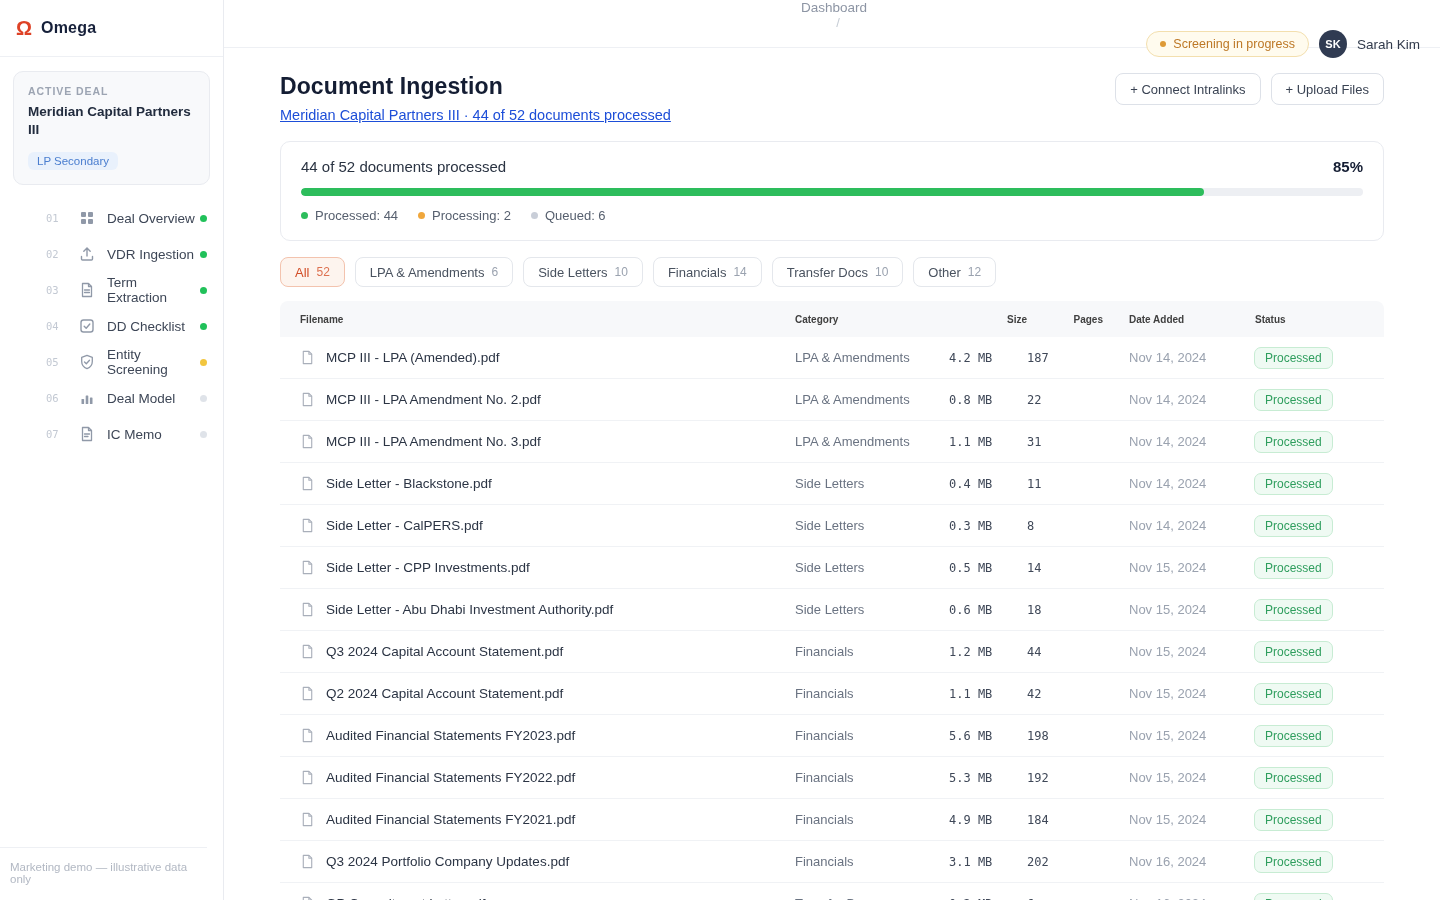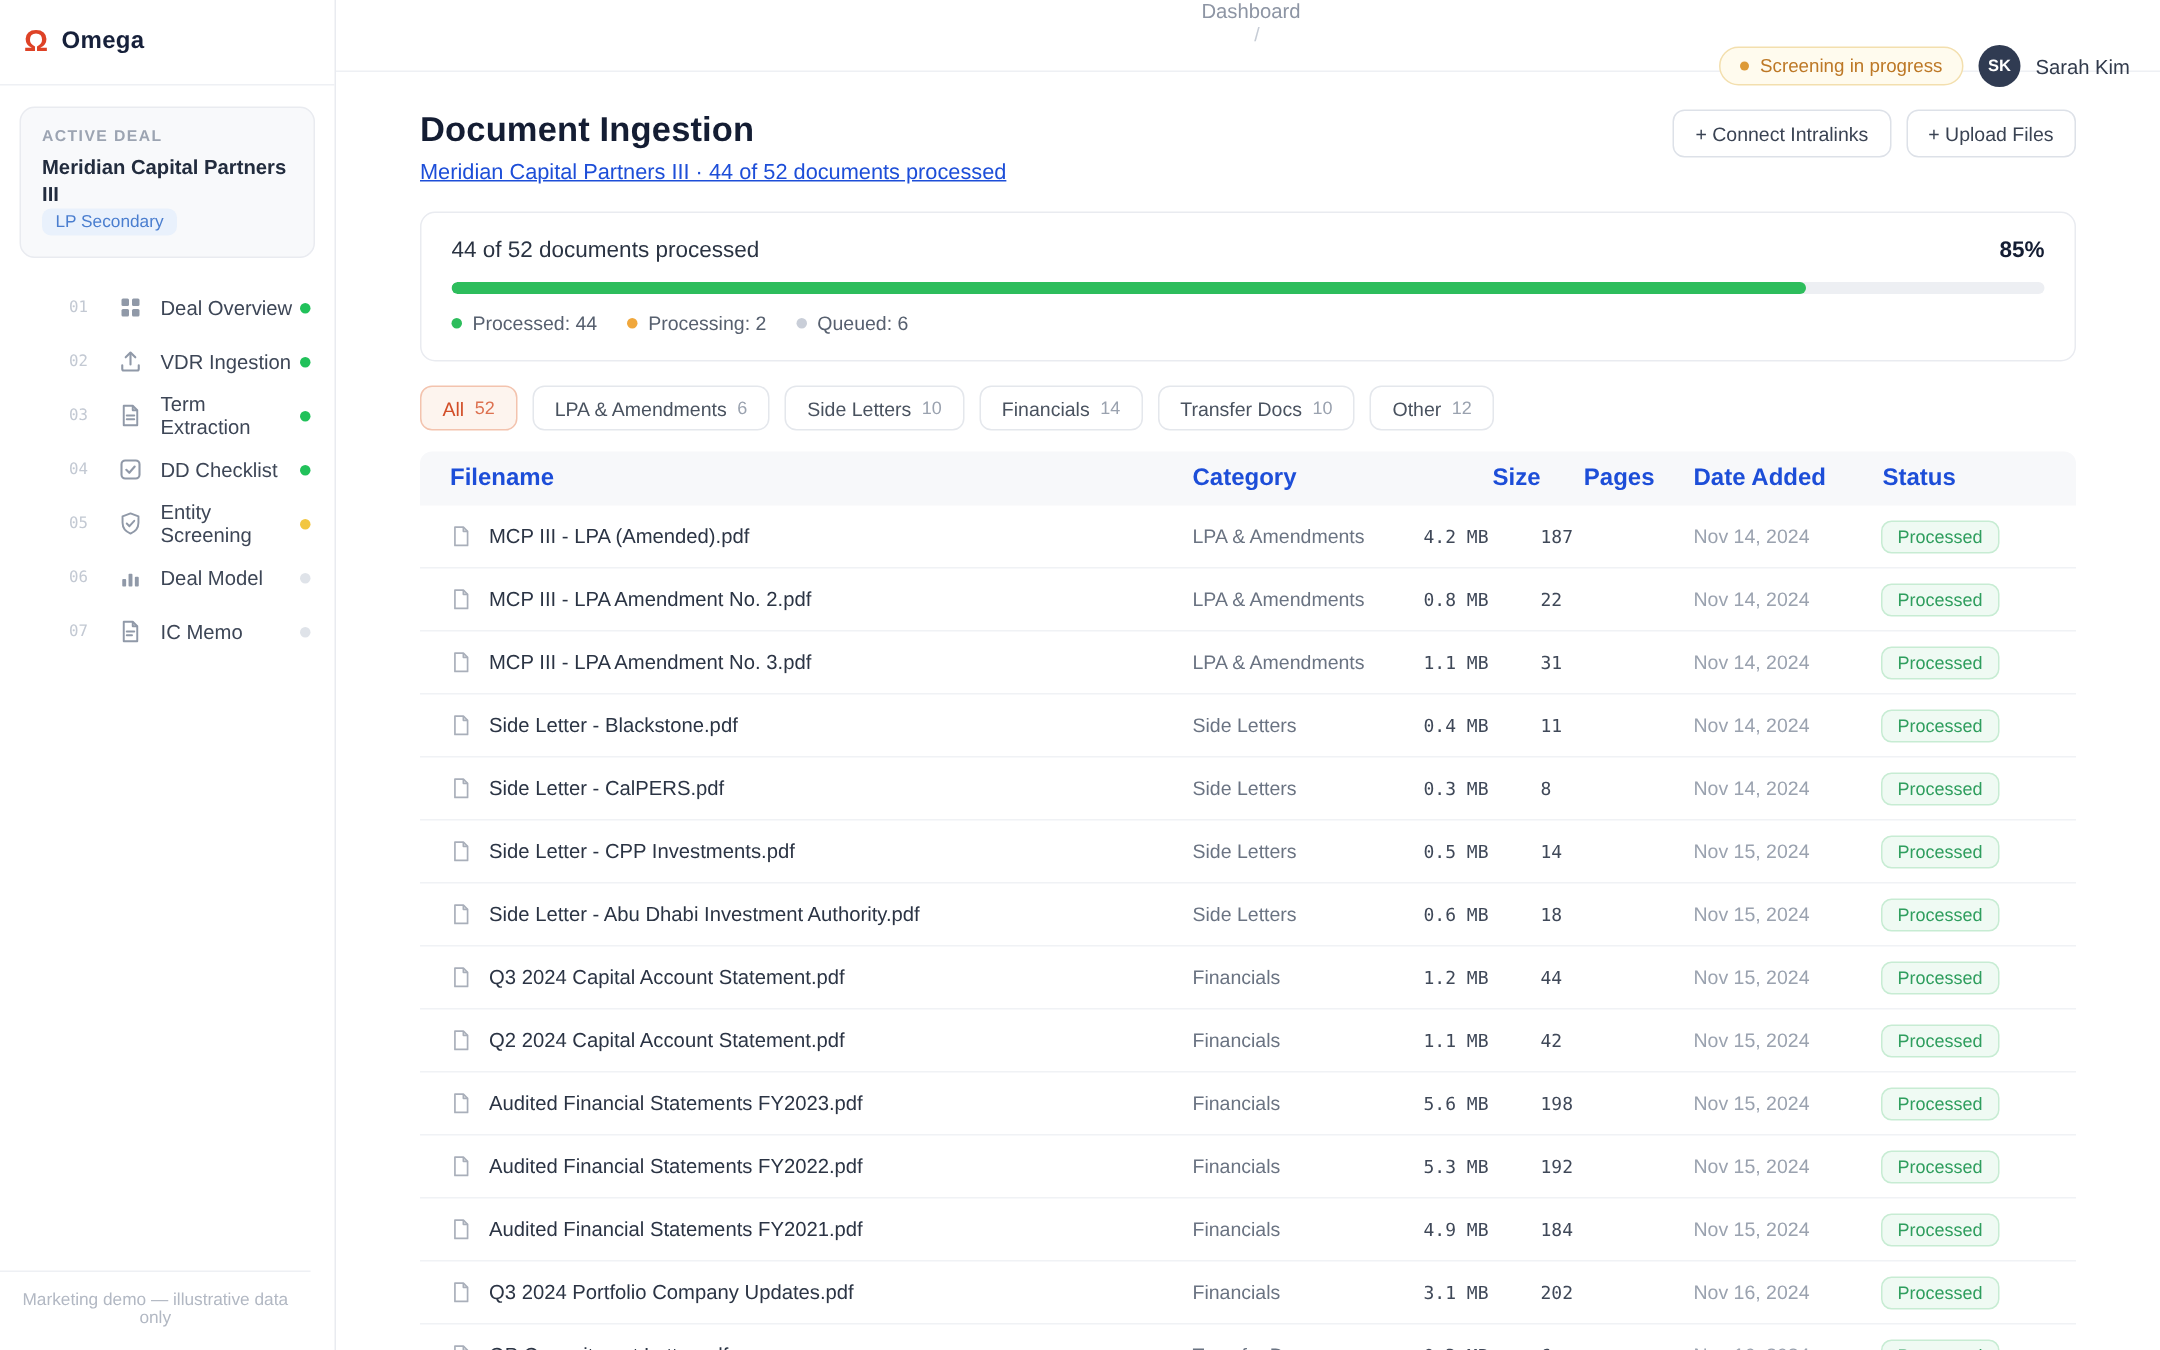--- a/index.html
+++ b/index.html
@@ -11,38 +11,38 @@
     background:#fff; border-right:1px solid #e9ebf0; }
   .logo-row { height:57px; display:flex; align-items:center; padding:0 16px;
     border-bottom:1px solid #eef0f4; gap:9px; cursor:pointer; }
   .logo-omega { color:#de4226; font-size:20px; font-weight:700; line-height:1; }
   .logo-name { font-size:16px; font-weight:700; color:#16203a; letter-spacing:.2px; }
 
   .deal-card { margin:14px 13px 0; background:#f8f9fb; border:1px solid #e9ebf0;
     border-radius:10px; padding:13px 14px 14px; }
   .deal-label { font-size:10.5px; font-weight:600; color:#9ca4b2; letter-spacing:.09em; }
   .deal-name { font-size:13.5px; font-weight:700; color:#222c3e; margin-top:6px; line-height:1.3; }
-  .deal-badge { display:inline-block; margin-top:1px; background:#e9f1fc; color:#4a7ecf;
+  .deal-badge { display:inline-block; margin-top:14px; background:#e9f1fc; color:#4a7ecf;
     font-size:11.5px; padding:3px 9px; border-radius:6px; }
 
   .nav { margin-top:15px;padding-left:30px; }
   .nav-item { height:36px; display:flex; align-items:center; padding:0 16px; gap:0;
     cursor:pointer; }
   .nav-num { width:22px; font-family:"DejaVu Sans Mono", monospace; font-size:10.5px;
     color:#c3c9d3; flex:0 0 auto; }
   .nav-icon { width:16px; height:16px; margin:0 12px 0 11px; color:#9099a8; flex:0 0 auto; }
   .nav-icon svg { width:16px; height:16px; display:block; }
   .nav-label { font-size:13.5px; color:#3d4656; flex:1; }
   .nav-dot { width:7px; height:7px; border-radius:50%; flex:0 0 auto; }
   .dot-complete { background:#21c15a; }
   .dot-in-progress { background:#f2c63f; }
   .dot-pending { background:#dfe3e9; }
 
   .sidebar-footer { position:absolute; left:0; right:16px; bottom:0; border-top:1px solid #eef0f4;
-    padding:13px 10px 15px; text-align:center; font-size:11.5px; color:#b2b8c3; }
+    padding:13px 10px 15px; text-align:left; font-size:11.5px; color:#b2b8c3; }
 
   
   .main { margin-left:224px; }
   .topbar { height:48px; display:flex; align-items:center; padding:0 20px 0 24px;
     border-bottom:1px solid #eef0f4; background:#fff;flex-direction:column; }
   .crumb { font-size:13.5px; color:#8d95a4; cursor:pointer; }
   .crumb-sep { font-size:13px; color:#c6ccd5; margin-left:8px; }
   .topbar-right { margin-left:auto; display:flex; align-items:center; gap:10px; }
   .screen-badge { display:flex; align-items:center; gap:7px; background:#fffbee;
     border:1px solid #f3dfae; border-radius:999px; padding:5px 13px;
@@ -85,21 +85,21 @@
   .tab .cnt { font-size:12px; color:#9aa2af; }
   .tab.active { background:#fdf4ee; border-color:#f3c3ae; color:#d24d27; }
   .tab.active .cnt { color:#dd7150; }
 
   
   .tbl { margin-top:14px; }
   .tbl-head, .tbl-row { display:grid;
     grid-template-columns:1fr 154px 78px 76px 151px 110px;
     align-items:center; padding:0 20px; }
   .tbl-head { background:#f7f8fa; border-radius:8px 8px 0 0; height:36px;
-    font-size:16px; font-weight:700; color:#1d4ed8; }
+    font-size:10px; font-weight:700; color:#404040; }
   .th-right { text-align:right; }
   .th-date, .td-date { padding-left:26px; }
   .tbl-row { height:42px; border-bottom:1px solid #f0f2f5; cursor:pointer; }
   .td-file { display:flex; align-items:center; gap:11px; font-size:13.5px; color:#2b3444;
     overflow:hidden; white-space:nowrap; }
   .file-ic { width:15px; height:15px; color:#a9afba; flex:0 0 auto; }
   .file-ic svg { width:15px; height:15px; display:block; }
   .td-cat { font-size:13px; color:#6a7382; }
   .td-size, .td-pages { font-family:"DejaVu Sans Mono", monospace; font-size:12px;
     color:#3f4858; text-align:left; }

